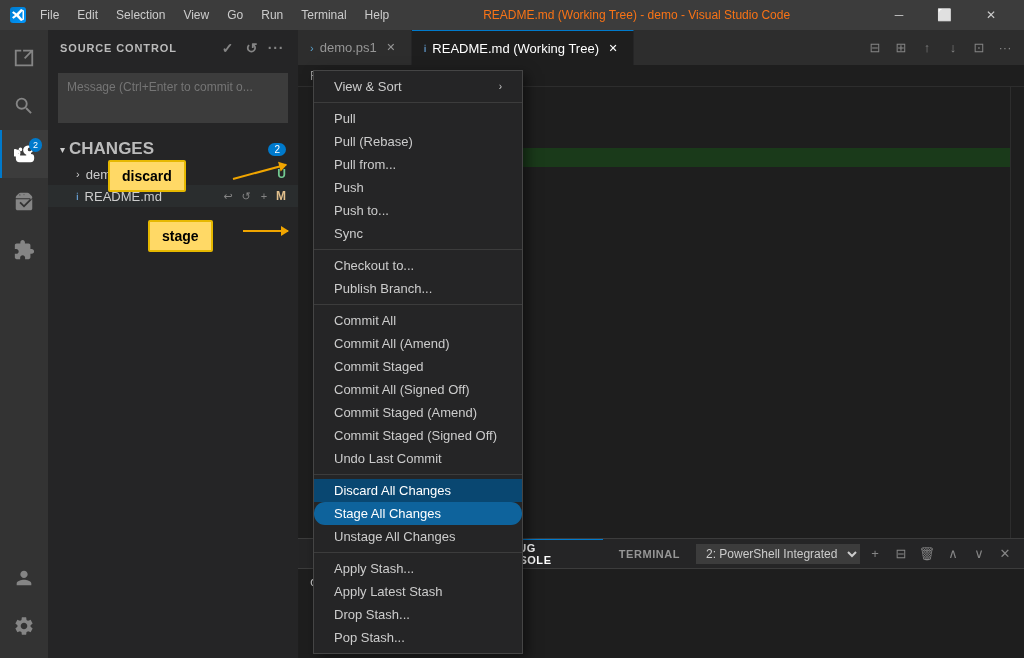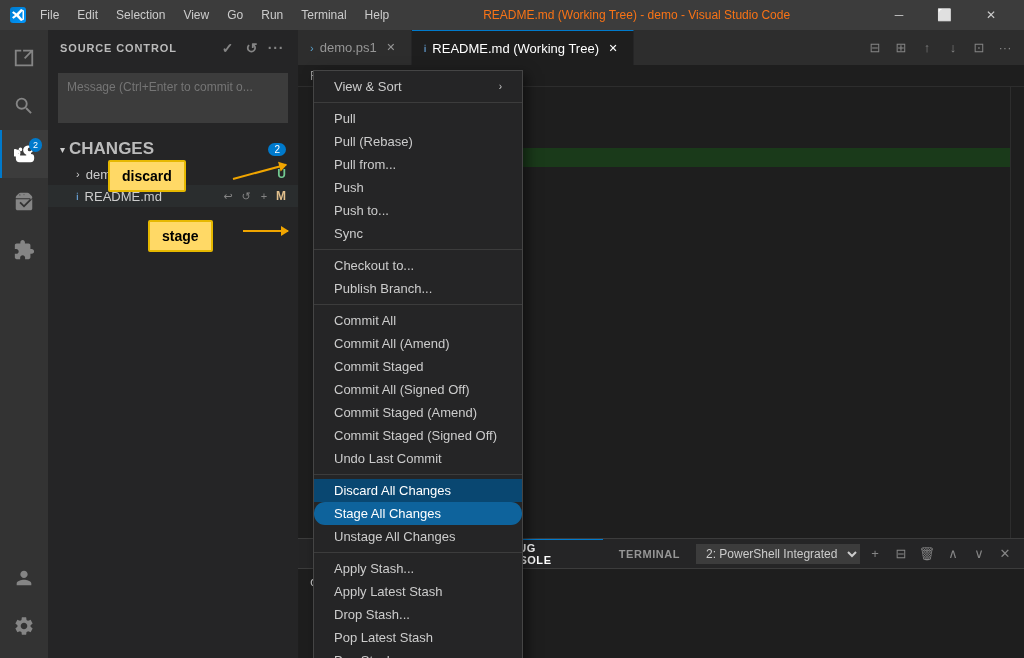--- a/index.html
+++ b/index.html
@@ -577,23 +577,20 @@
       <div class="menu-row">
           <span>Apply Stash...</span>
         </div>
       <div class="menu-row">
           <span>Apply Latest Stash</span>
         </div>
       <div class="menu-row">
           <span>Drop Stash...</span>
         </div>
       <div class="menu-row">
-          <span>Pop Latest Stash</span>
-        </div>
-      <div class="menu-row">
           <span>Pop Stash...</span>
         </div>
 
     </div>
   </div>
 
   <div id="editor-area">
 
     <div id="tabs-bar">
       <div class="tab" style="background:#2d2d2d;">

